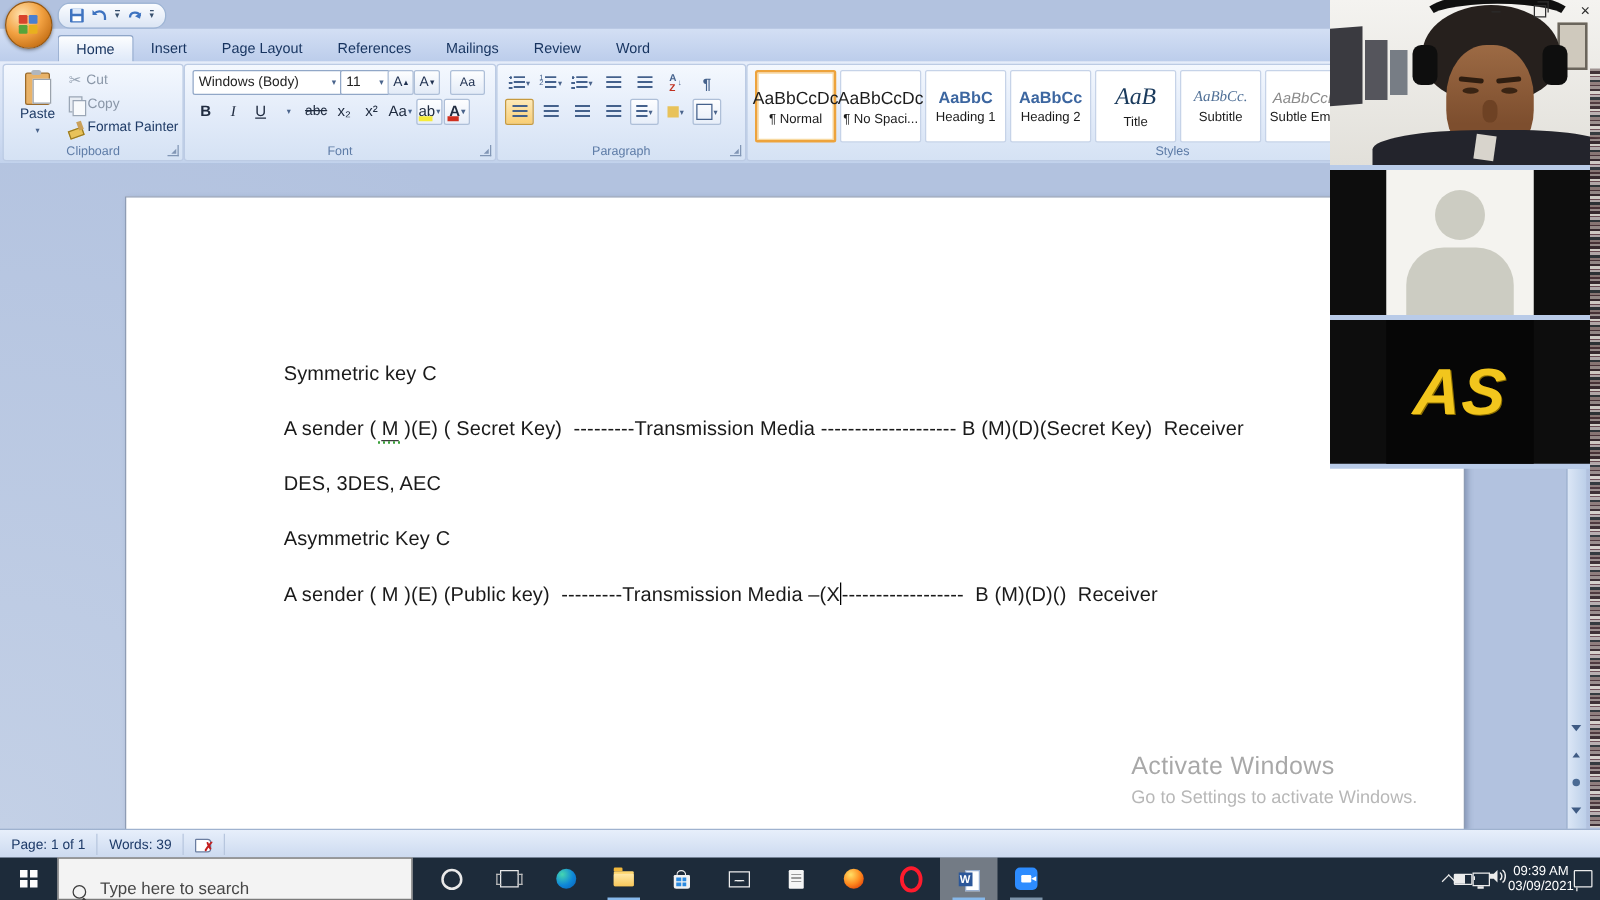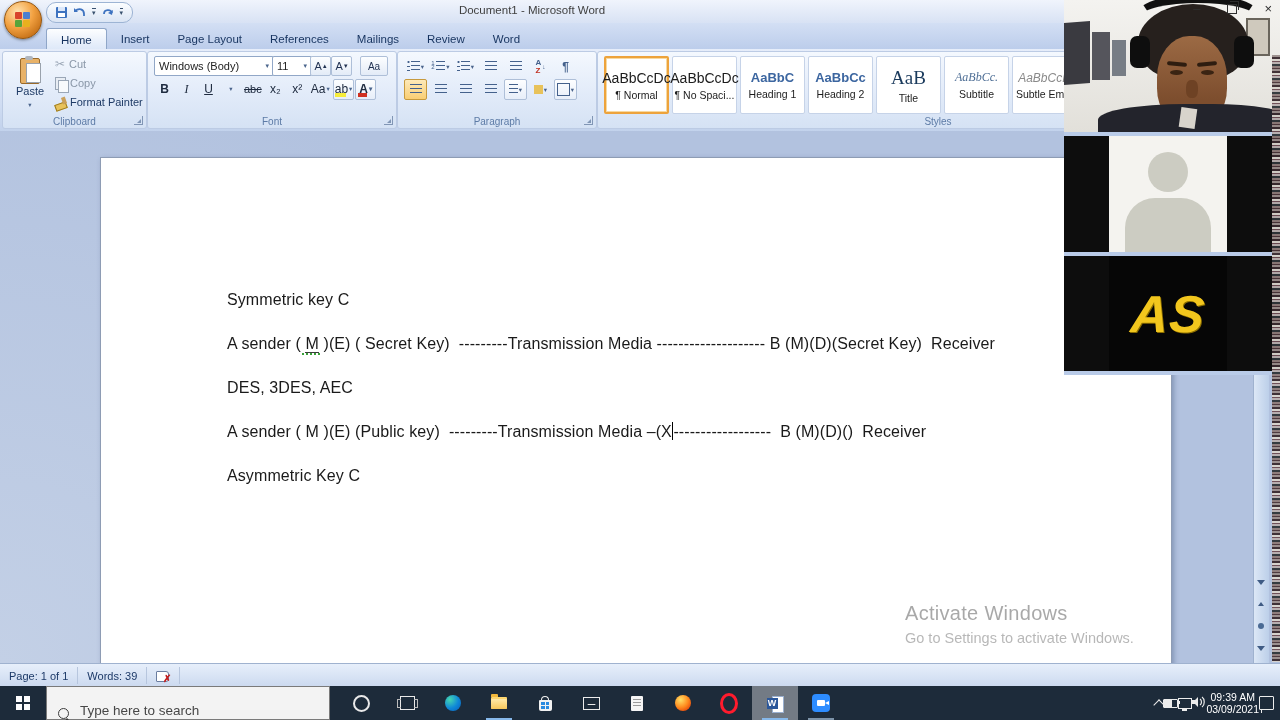--- a/index.html
+++ b/index.html
@@ -113,21 +113,21 @@
 
   
   .g-styles{left:597px;width:680px;}
   .stylecards{position:absolute;left:6px;top:4px;display:flex;gap:3px;}
   .card{width:63px;height:56px;background:#fff;border:1px solid #c6d3e8;border-radius:2px;
     display:flex;flex-direction:column;align-items:center;justify-content:center;gap:3px;}
   .card.sel{border:2px solid #eda33c;box-shadow:0 0 0 1px #f8d9a0 inset;width:61px;height:54px;}
   .sp{font-size:14px;color:#1c1c1c;white-space:nowrap;}
   .sn{font-size:10.5px;color:#1c1c1c;white-space:nowrap;}
   .c2 .sp,.c3 .sp{font-weight:bold;color:#3c66a0;font-size:13px;}
-  .c4 .sp{font-family:"Liberation Serif",serif;font-size:19px;color:#1a3a5c;}
+  .c4 .sp{font-family:"Liberation Serif",serif;font-size:19px;color:#1a3a5c;font-style:italic;}
   .c5 .sp{font-style:italic;color:#4f6f96;font-family:"Liberation Serif",serif;font-size:12px;}
   .c6 .sp{font-style:italic;color:#8a8a8a;font-size:12px;}
 
   
   .docarea{position:absolute;left:0;top:131px;width:1276px;height:532px;
     background:radial-gradient(circle at 0% 100%,#c3d0e6 0,#b2c2df 45%);}
   .page{position:absolute;left:100px;top:26px;width:1070px;height:506px;background:#fff;
     border:1px solid #8e9cb4;box-shadow:2px 2px 5px rgba(40,60,100,.35);}
   .ptext{position:absolute;left:126px;top:132px;right:30px;font-size:16px;color:#1a1a1a;
     letter-spacing:.1px;}
@@ -268,23 +268,20 @@
 
   
   .noise{position:absolute;left:1272px;top:55px;width:8px;height:607px;z-index:60;opacity:.95;
     background:repeating-linear-gradient(180deg,#9a8d8b 0 2px,#39292e 2px 4px,#d8d3cc 4px 6px,#6b4a52 6px 7px,#b8aeae 7px 9px,#2e3438 9px 11px,#8d7a78 11px 13px,#4a3338 13px 14px);}
 </style>
 </head>
 <body>
 
 <div id="root">
 
-  <div class="titlebar">
-    <div class="win-title">Document1 - Microsoft Word</div>
-  </div>
   <div class="office-btn">
     <div class="office-grid">
       <i class="og1"></i>
         <i class="og2"></i>
         <i class="og3"></i>
         <i class="og4"></i>
     </div>
   </div>
   <div class="qat">
     <span class="ic-save"></span>
@@ -488,22 +485,22 @@
       <div class="grp-label">Styles</div>
     </div>
   </div>
 
   <div class="docarea">
     <div class="page">
       <div class="ptext">
         <p class="dline">Symmetric key C</p>
         <p class="dline"><span>A sender ( </span><span class="misspell">M</span><span> )(E) ( Secret Key)  ---------Transmission Media -------------------- B (M)(D)(Secret Key)  Receiver</span></p>
         <p class="dline">DES, 3DES, AEC</p>
+        <p class="dline">Asymmetric Key C</p>
         <p class="dline"><span>A sender ( M )(E) (Public key)  ---------Transmission Media –(X</span><span class="caret"></span><span>------------------  B (M)(D)()  Receiver</span></p>
-        <p class="dline">Asymmetric Key C</p>
       </div>
     </div>
     <div class="watermark">
       <div class="wm1">Activate Windows</div>
       <div class="wm2">Go to Settings to activate Windows.</div>
     </div>
     <div class="vscroll">
       <div class="sb-btn" style="top:200px;">
           <span class="tri-d"></span>
         </div>

